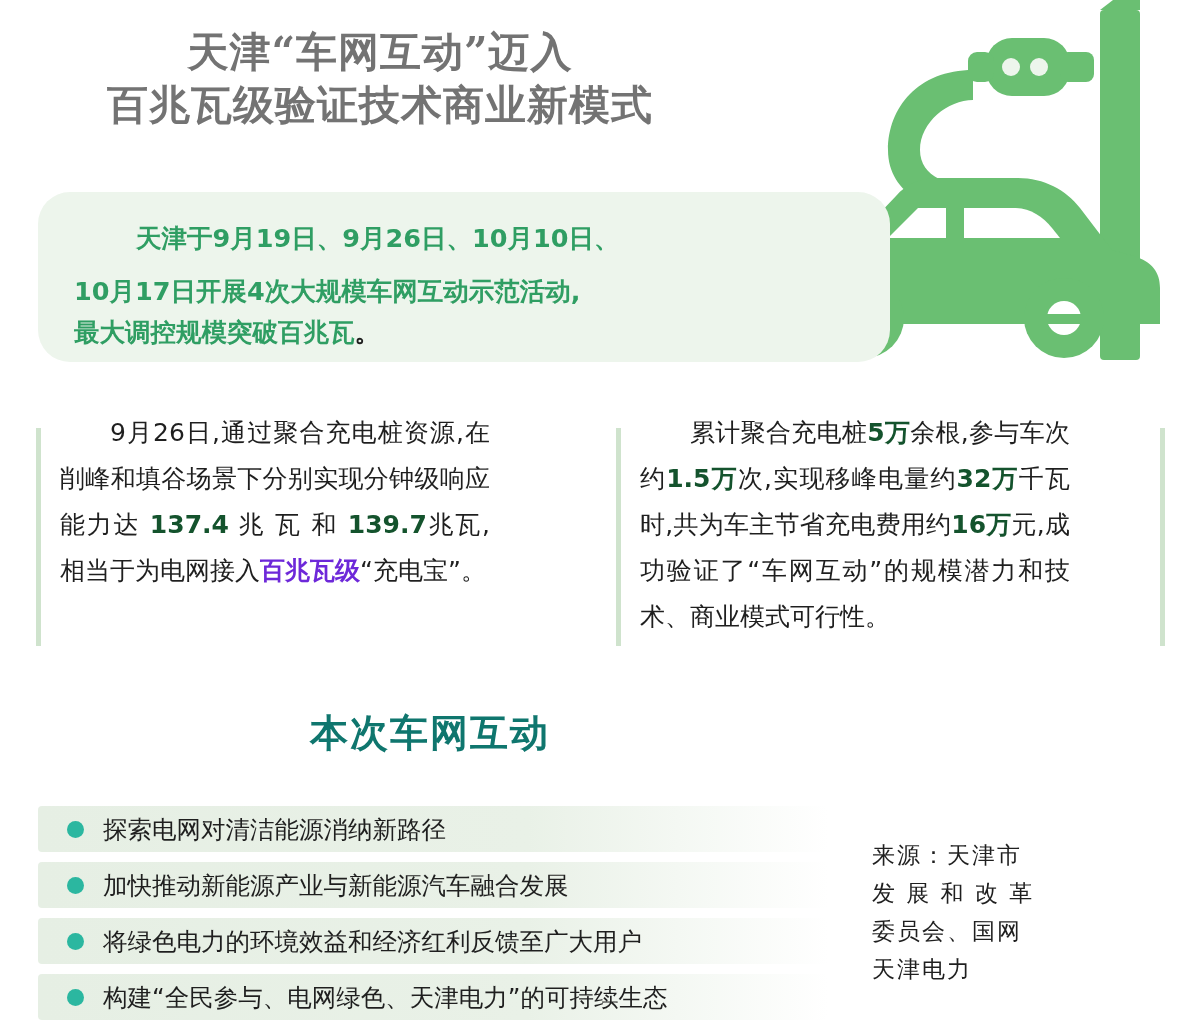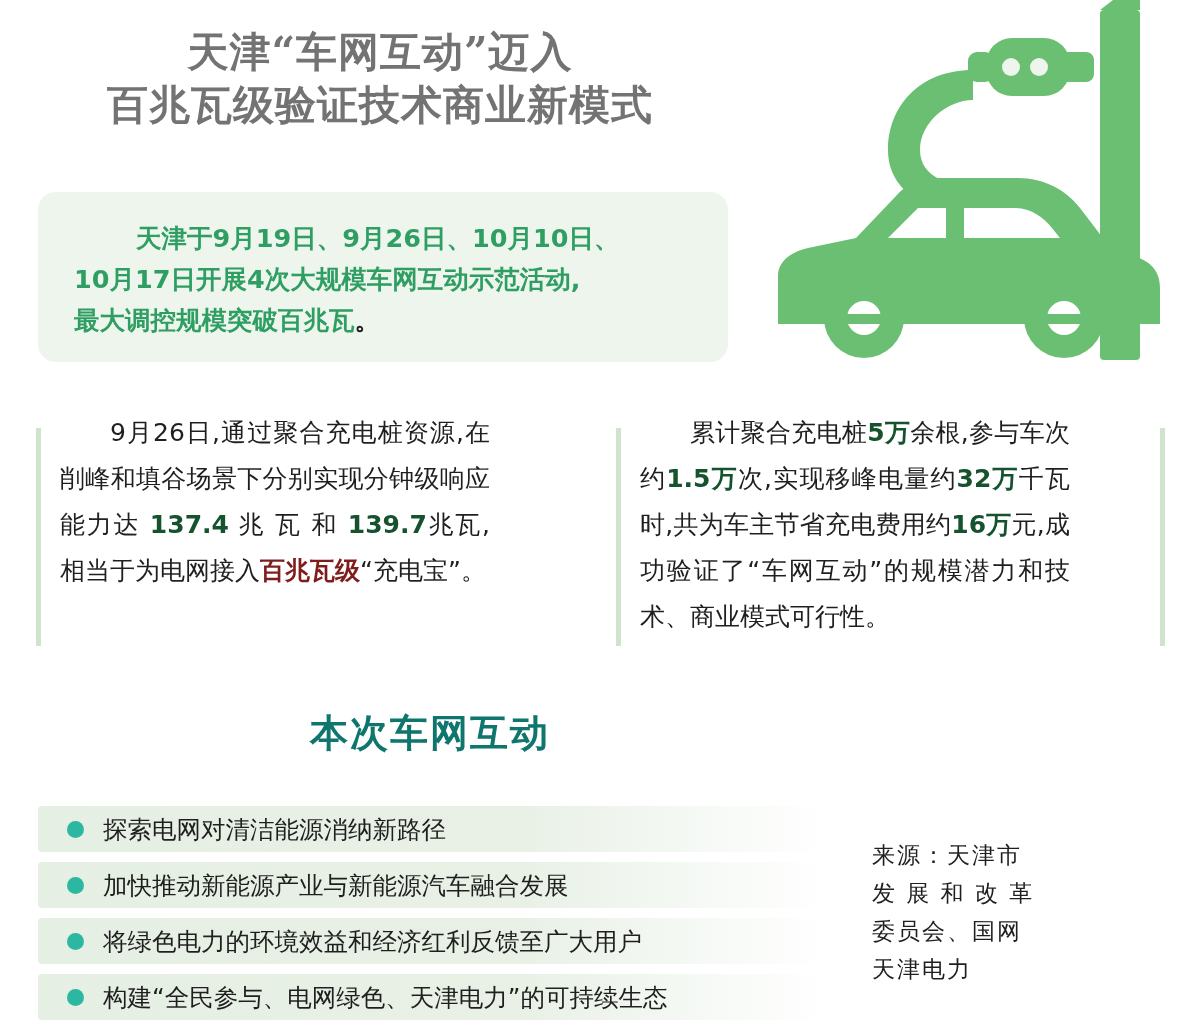--- a/index.html
+++ b/index.html
@@ -31,39 +31,40 @@
     line-height: 53px;
     letter-spacing: 1px;
     color: #737373;
   }
 
   
   #callout {
     position: absolute;
     left: 38px;
     top: 192px;
-    width: 690px;
+    width: 812px;
     height: 170px;
     background: #edf5ec;
-    border-radius: 18px;
+    border-radius: 32px;
+    padding-left: 40px;
   }
   #callout-text {
     position: absolute;
     left: 98px;
     top: 26px;
     width: 560px;
     font-family: "DejaVu Sans", sans-serif;
     font-weight: bold;
     font-size: 25.5px;
     line-height: 41px;
     color: #2f9e63;
     text-align: left;
     text-indent: 0;
   }
-  #callout-text .l2 { margin-left: -62px; display:block; }
+  #callout-text .l2 { margin-left: -62px; display:block;margin-top:12px; }
   #callout-text .l3 { margin-left: -62px; display:block; }
   #callout-text .dark { color: #1f1f1f; }
 
   
   .col {
     position: absolute;
     top: 410px;
     width: 430px;
     font-family: "DejaVu Sans", sans-serif;
     font-size: 25px;
@@ -73,21 +74,21 @@
     text-justify: inter-character;
   }
   #col-left { left: 60px; }
   #col-right { left: 640px; }
   .col p { margin: 0; text-indent: 50px; }
   .col .num {
     color: #14532d;
     font-weight: bold;
   }
   .col .green-word {
-    color: #7f1d1d;
+    color: #6d28d9;
     font-weight: bold;
   }
   .col-rule {
     position: absolute;
     top: 428px;
     width: 5px;
     height: 218px;
     background: #cfe3cd;
   }
   #rule-1 { left: 36px; }

